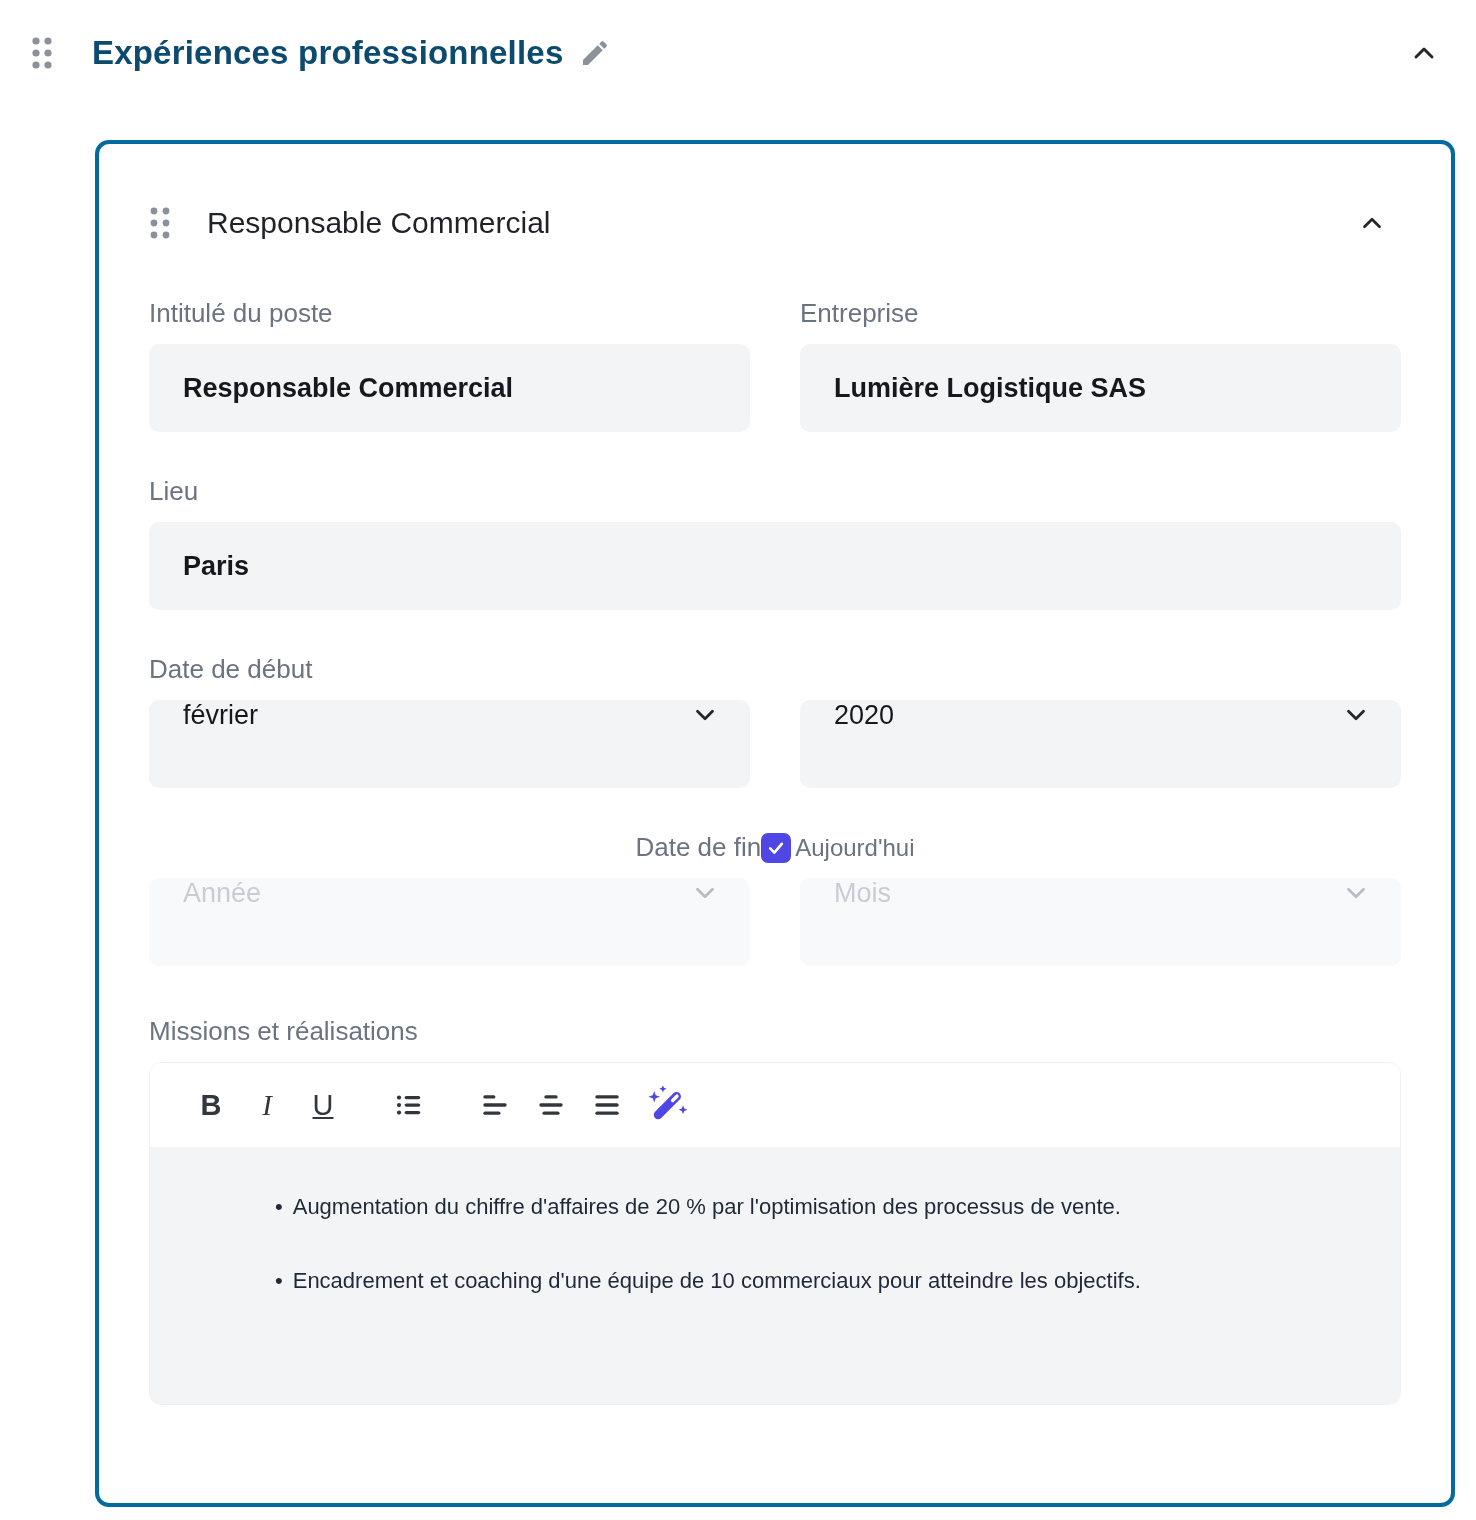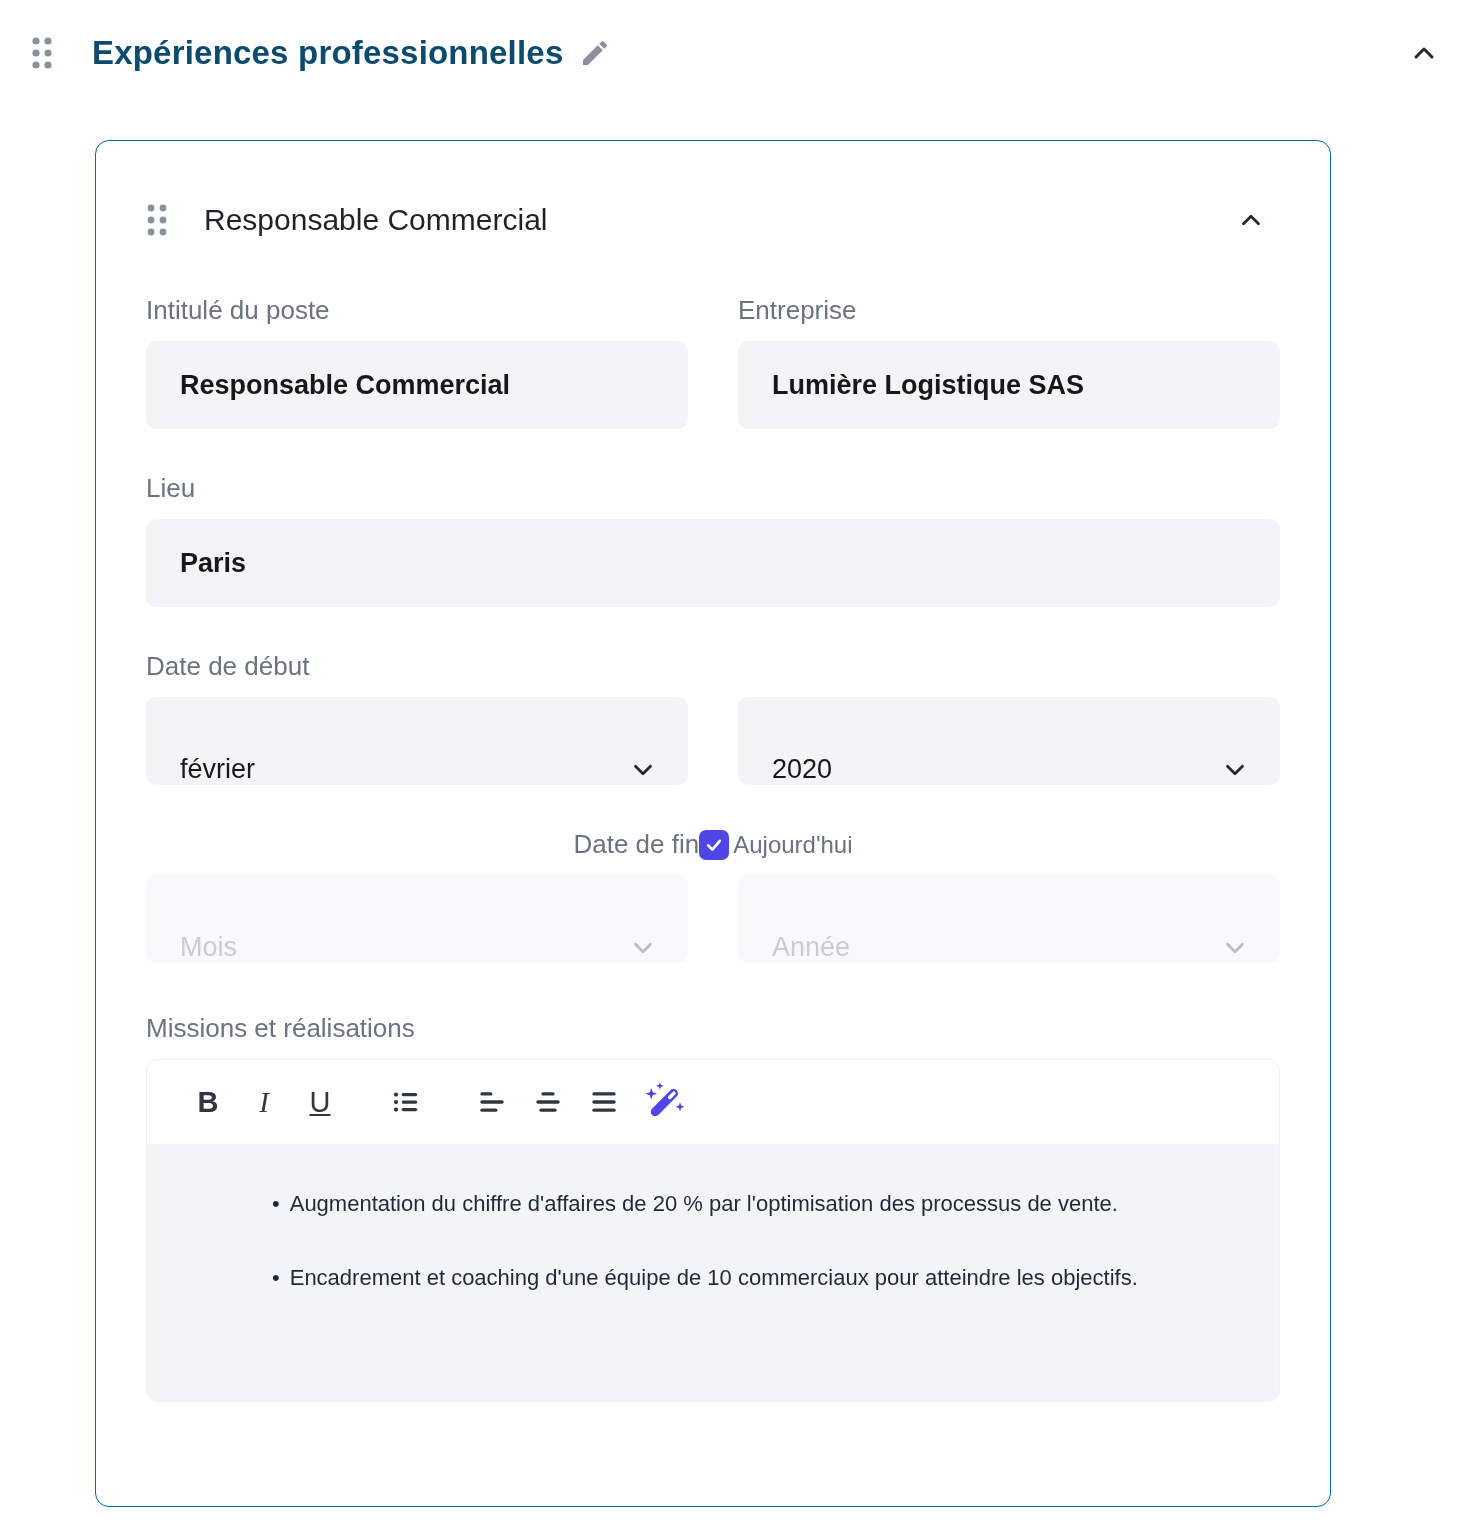--- a/index.html
+++ b/index.html
@@ -5,40 +5,40 @@
   * { margin:0; padding:0; box-sizing:border-box; }
   html,body { width:1476px; height:1520px; background:#ffffff; overflow:hidden;
               font-family:"Liberation Sans", sans-serif; }
 
   .section-header { display:flex; align-items:center; padding:28px 36px 0 30px; height:78px; }
   .drag-dots { flex:0 0 auto; display:block; }
   .section-title { font-size:33px; font-weight:700; color:#0c4a6e; margin-left:38px; letter-spacing:.2px;text-align:center; }
   .pencil { margin-left:16px; display:block; }
   .section-chevron { margin-left:auto; display:block; cursor:pointer; }
 
-  .card { margin:62px 21px 0 95px; width:1236px; background:#ffffff;
-          border:1px solid #0369a1; border-radius:14px;
+  .card { margin:62px 21px 0 95px; width:1360px; background:#ffffff;
+          border:4px solid #0369a1; border-radius:14px;
           box-shadow:0 1px 3px rgba(0,0,0,.03);
           padding:62px 50px 53px 50px; height:1367px; }
 
   .card-header { display:flex; align-items:center; margin-bottom:58px; }
   .card-title { font-size:30px; font-weight:500; color:#1f2329; margin-left:36px; }
   .card-chevron { margin-left:auto; margin-right:14px; cursor:pointer; }
 
   .row { display:flex; gap:50px; margin-bottom:44px; }
   .field { flex:1; min-width:0; }
   .field-label { font-size:26px; color:#6b7280; margin-bottom:15px; display:block; }
   .label-row { display:flex; align-items:center; justify-content:center; margin-bottom:15px; }
   .label-row .field-label { margin-bottom:0; }
 
   .text-input { width:100%; height:88px; background:#f3f4f6; border:none; outline:none;
                 border-radius:10px; padding:0 34px; font-family:"Liberation Sans",sans-serif;
                 font-size:27px; font-weight:700; color:#16181d; }
 
-  .select { height:88px; background:#f3f4f6; border-radius:10px; display:flex; align-items:flex-end;
+  .select { height:88px; background:#f3f4f6; border-radius:10px; display:flex; align-items:flex-start;
             padding:0 30px 0 34px; cursor:pointer;gap:24px; }
   .select-value { font-size:27px; color:#16181d; flex:1; }
   .select.disabled { background:#f8f9fb; cursor:default; }
   .select.disabled .select-value { color:#c9ccd3; }
 
   .today-wrap { display:flex; align-items:center; gap:4px; cursor:pointer; }
   .checkbox { width:30px; height:30px; border-radius:7px; display:flex; align-items:center;
               justify-content:center; }
   .today-label { font-size:24px; color:#6b7280; }
 
@@ -147,29 +147,29 @@
           <svg width="20" height="20" viewBox="0 0 24 24">
             <polyline points="5,12.5 10,17.5 19,7" fill="none" stroke="#ffffff" stroke-width="3.2" stroke-linecap="round" stroke-linejoin="round"></polyline>
           </svg>
         </span>
         <span class="today-label">Aujourd'hui</span>
       </div>
     </div>
     <div class="row" style="margin-bottom:0;">
       <div class="field">
         <div class="select disabled">
+          <span class="select-value">Année</span>
+          <svg width="30" height="30" viewBox="0 0 24 24">
+            <polyline points="6,9 12,15 18,9" fill="none" stroke="#b8bdc5" stroke-width="2.2" stroke-linecap="round" stroke-linejoin="round"></polyline>
+          </svg>
+        </div>
+      </div>
+      <div class="field">
+        <div class="select disabled">
           <span class="select-value">Mois</span>
-          <svg width="30" height="30" viewBox="0 0 24 24">
-            <polyline points="6,9 12,15 18,9" fill="none" stroke="#b8bdc5" stroke-width="2.2" stroke-linecap="round" stroke-linejoin="round"></polyline>
-          </svg>
-        </div>
-      </div>
-      <div class="field">
-        <div class="select disabled">
-          <span class="select-value">Année</span>
           <svg width="30" height="30" viewBox="0 0 24 24">
             <polyline points="6,9 12,15 18,9" fill="none" stroke="#b8bdc5" stroke-width="2.2" stroke-linecap="round" stroke-linejoin="round"></polyline>
           </svg>
         </div>
       </div>
     </div>
   </div>
 
   <div class="field">
     <span class="field-label">Missions et réalisations</span>

